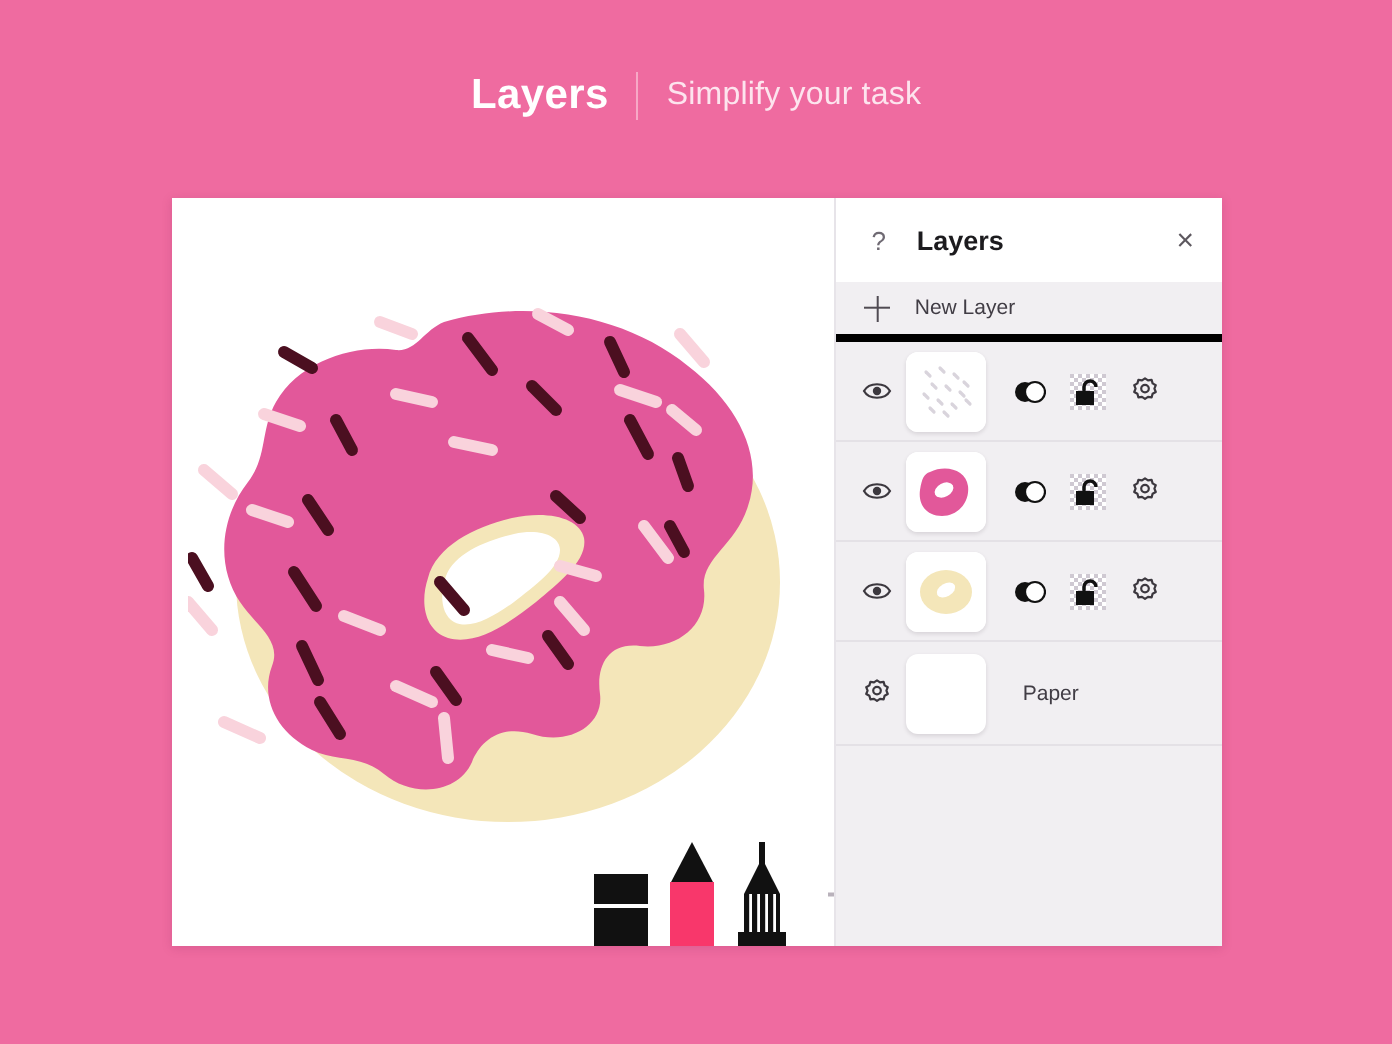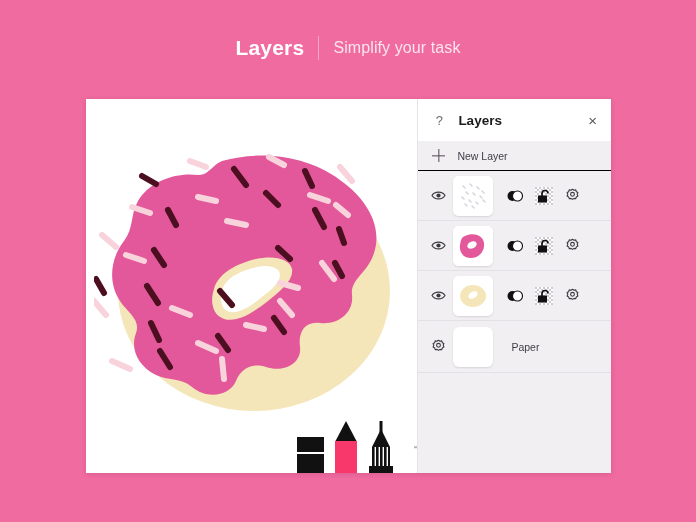--- a/index.html
+++ b/index.html
@@ -157,21 +157,21 @@
     padding: 2px 2px;
   }
 
   .new-layer-row {
     height: 30px;
     display: flex;
     align-items: center;
     padding-left: 14px;
     box-sizing: border-box;
     background: #f1eff2;
-    border-bottom: 1px solid #000000;
+    border-bottom: 4px solid #000000;
     flex: 0 0 auto;
   }
   .plus-icon {
     position: relative;
     width: 13px;
     height: 13px;
     flex: 0 0 auto;
   }
   .plus-icon::before,
   .plus-icon::after {

